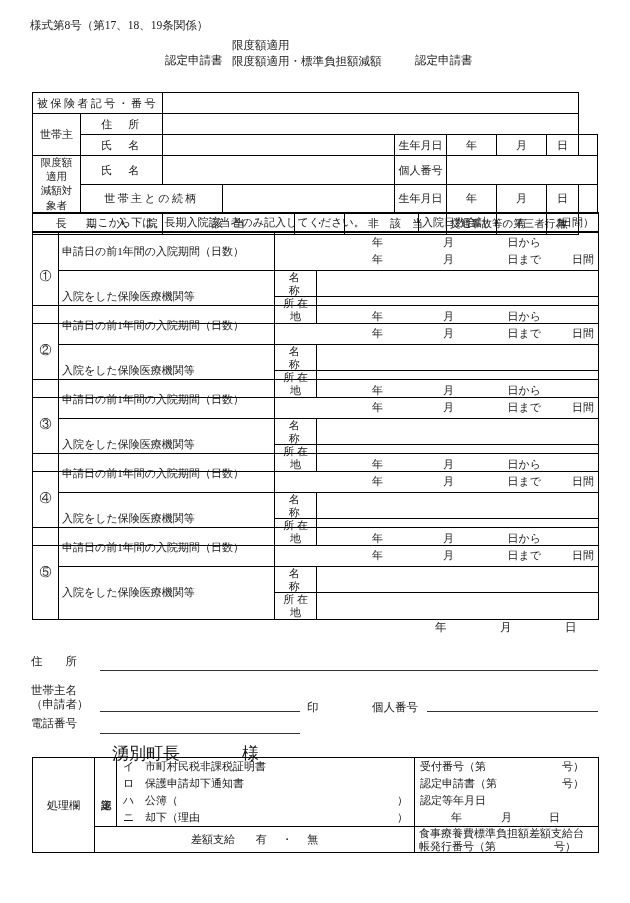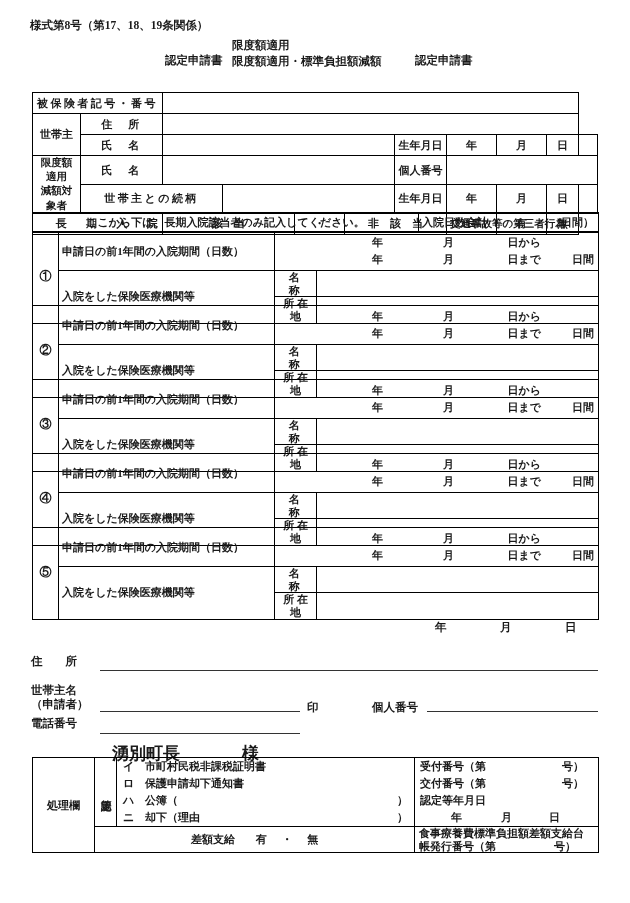--- a/index.html
+++ b/index.html
@@ -15,21 +15,20 @@
     font-family: "Liberation Serif", "DejaVu Serif", serif;
     color: #1a1a1a;
     font-size: 11px;
     overflow: hidden;
   }
   .page {
     position: absolute;
     left: 0; top: 0;
     width: 630px;
     height: 720px;
-    font-weight: bold;
   }
 
   
   .form-no {
     position: absolute;
     left: 30px;
     top: 18px;
     font-size: 11.5px;
     white-space: nowrap;
   }
@@ -544,21 +543,21 @@
         </div>
         <div class="kind-row">
           <span class="ki">ニ</span><span>却下（理由</span><span class="paren-close">）</span>
         </div>
       </td>
       <td class="num-list">
         <div class="num-row">
           <span>受付番号（第</span><span class="tail">号）</span>
         </div>
         <div class="num-row">
-          <span>交付番号（第</span><span class="tail">号）</span>
+          <span>認定申請書（第</span><span class="tail">号）</span>
         </div>
         <div class="num-row">
           <span>認定等年月日</span>
         </div>
         <div class="ymd-row">
           <span class="yy">年</span>
           <span class="mm">月</span>
           <span class="dd">日</span>
         </div>
       </td>

